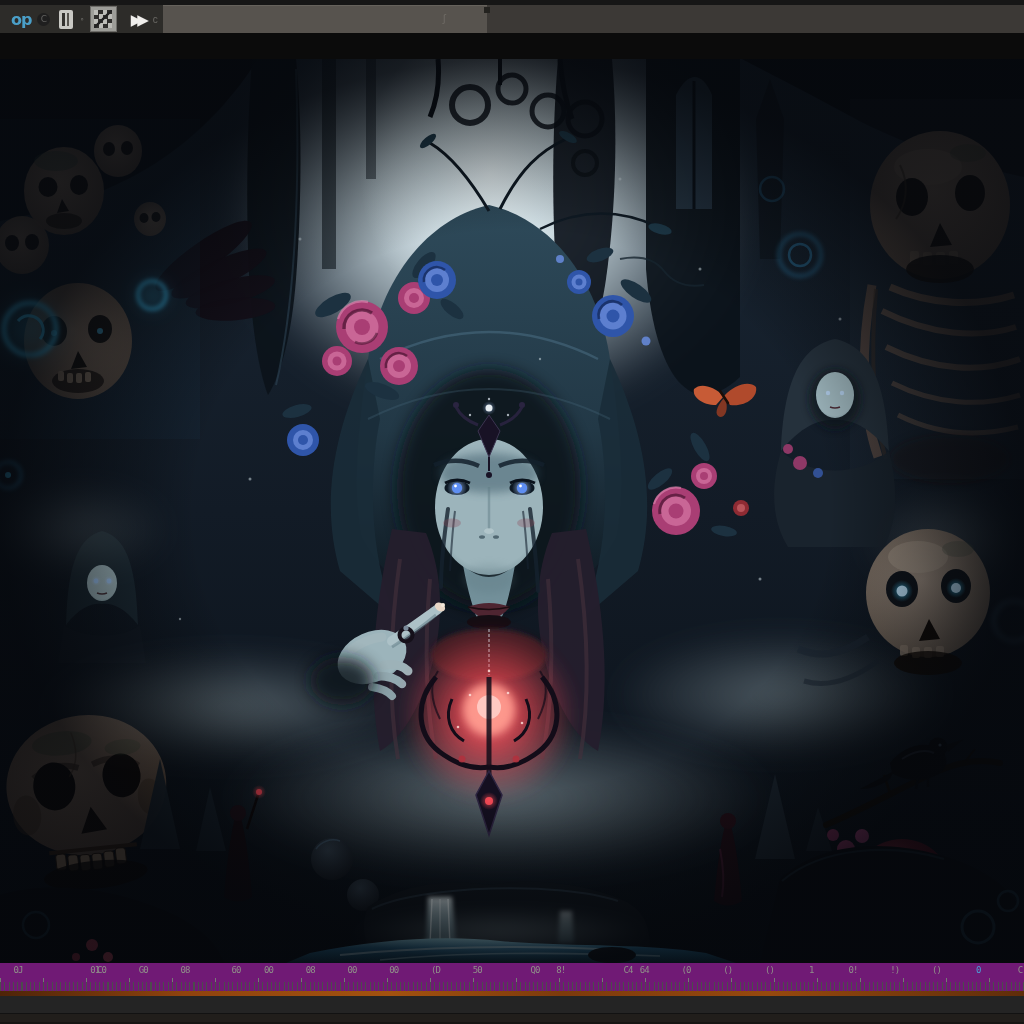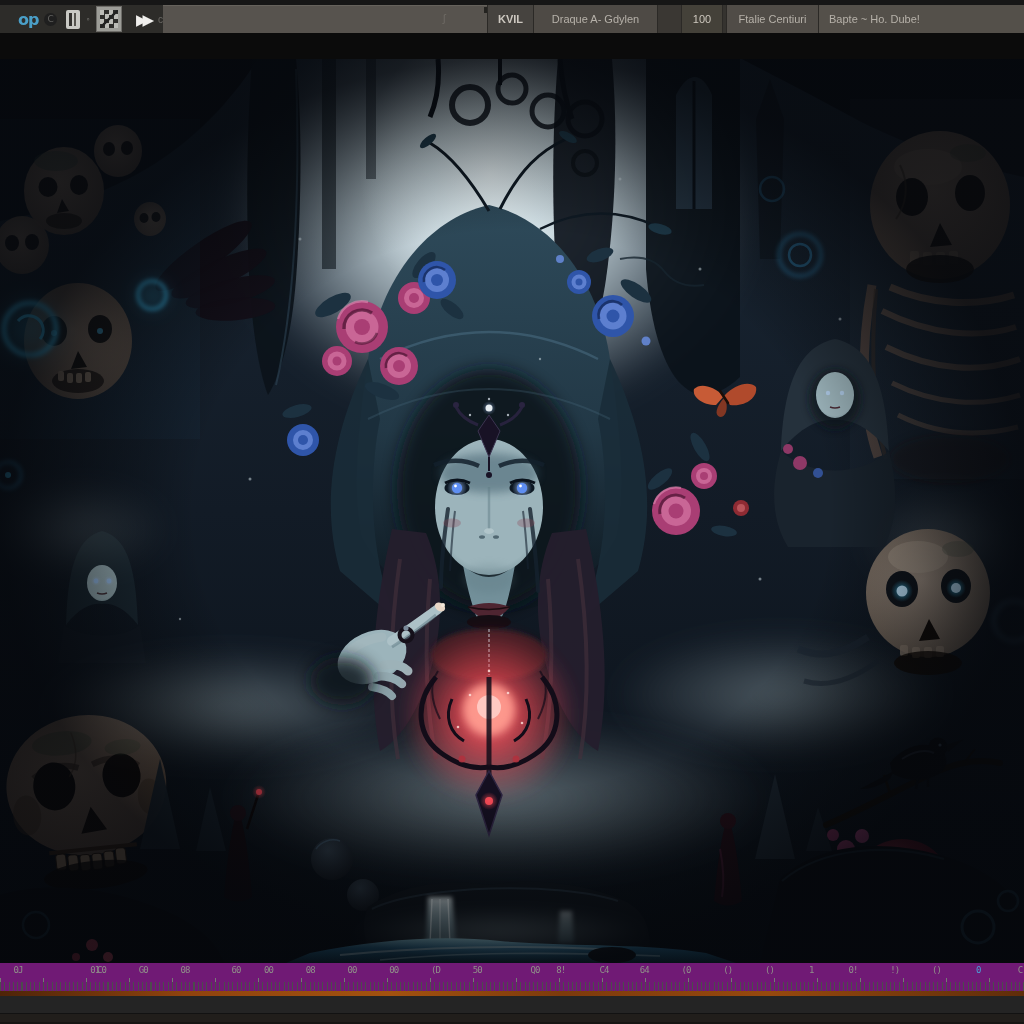--- a/index.html
+++ b/index.html
@@ -2,21 +2,21 @@
 <html style="--bg-top: #1B2836; --bg-mid: #121B26; --bg-bottom: #0A1017; --sky-glow: #D9E9EF; --arch-dark: #0C131B; --hood: #223846; --hood-shadow: #0C161E; --face: #9CB4BB; --face-shadow: #5E7A83; --eye-iris: #5E8EF2; --eye-glow: #A9CBFF; --hair-dark: #241E2D; --hair-warm: #45303C; --rose-magenta: #A93E74; --rose-magenta-light: #D1709F; --rose-blue: #2F55A9; --rose-blue-light: #6587D6; --leaf-dark: #1C3140; --talisman-red: #FF4D58; --talisman-core: #FFC9C2; --skull-bone: #8A7463; --skull-pale: #9C8E82; --skull-socket: #17110E; --spirit-cyan: #3FC9FF; --mist: #BFD3DA; --water: #2F7DA8; --water-bright: #9BE2F4; --orb-red: #5A1626; --orb-dark: #1F070F; --crow-black: #0A0C10; --butterfly-orange: #C75B36; --accent: #4A9FC8; --ruler-hi: #4A9FD8;"><head>
 <meta charset="utf-8">
 <style>
   html,body{margin:0;padding:0;background:#0b0b0b;}
   body{width:1024px;height:1024px;position:relative;overflow:hidden;font-family:"Liberation Sans",sans-serif;}
 
   
   .toolbar{position:absolute;top:0;left:0;width:1024px;height:33px;background:#3c3936;}
   .toolbar-topstrip{position:absolute;top:0;left:0;right:0;height:5px;background:#161616;}
   .toolbar-left{position:absolute;left:0;top:5px;width:163px;height:28px;background:#2d2c29;display:flex;align-items:center;}
-  .wordmark{color:var(--accent,#4a9fc8);font-weight:bold;font-size:16px;margin-left:18px;font-family:"DejaVu Sans",sans-serif;letter-spacing:-1px;}
+  .wordmark{color:var(--accent,#4a9fc8);font-weight:bold;font-size:16px;margin-left:11px;font-family:"DejaVu Sans",sans-serif;letter-spacing:-1px;}
   .circle-icon{width:13px;height:13px;border-radius:50%;background:#1f1f1f;color:#60605e;font-size:9px;line-height:13px;text-align:center;margin-left:6px;font-family:"DejaVu Sans",sans-serif;}
   .panel-icon{width:14px;height:19px;background:#c9c9c4;border-radius:2px;margin-left:9px;position:relative;}
   .panel-icon i{position:absolute;top:3px;bottom:3px;width:3px;background:#33322f;left:3px;}
   .panel-icon i+i{left:8px;width:2px;background:#55534e;}
   .search-icon{color:#8a8a86;font-size:9px;margin-left:7px;}
   .checker-btn{width:27px;height:26px;background:#9d9d98;margin-left:6px;display:flex;align-items:center;justify-content:center;border:1px solid #6e6d69;box-sizing:border-box;}
   .checker{width:18px;height:18px;background-image:linear-gradient(135deg,transparent 44%,#222 46%,#222 54%,transparent 56%),conic-gradient(#2e2d2b 25%,#bcbcb7 0 50%,#2e2d2b 0 75%,#bcbcb7 0);background-size:100% 100%,9px 9px;}
   .ff-icon{color:#f0efec;font-size:15px;letter-spacing:-5px;margin-left:14px;line-height:1;}
   .faint-c{color:#6b6965;font-size:10px;margin-left:9px;}
   .toolbar-mid{position:absolute;left:163px;top:5px;width:324px;height:28px;background:#57534e;border-top:1px solid #66625c;box-sizing:border-box;}
@@ -68,29 +68,20 @@
     <span class="checker-btn">
         <span class="checker"></span>
       </span>
     <span class="ff-icon">▶▶</span>
     <span class="faint-c">c</span>
   </div>
   <div class="toolbar-mid">
     <span class="faint-glyph">ʃ</span>
   </div>
   <div class="notch"></div>
-  <div class="toolbar-fields">
-    <div class="tfield f-kvil">KVIL</div>
-    <div class="tfield f-draque">Draque A- Gdylen</div>
-    <div class="tfield f-gap"></div>
-    <div class="tfield f-100">100</div>
-    <div class="tfield f-gap2"></div>
-    <div class="tfield f-ftalie">Ftalie Centiuri</div>
-    <div class="tfield f-bapte">Bapte ~ Ho. Dube!</div>
-  </div>
 </div>
 
 <div class="blackstrip"></div>
 
 <div class="canvas" title="Dark gothic fantasy painting: a hooded sorceress with glowing blue eyes and dark tear streaks, crowned with pink and blue roses, presents a glowing red talisman amid skulls, spirits, a crow on a branch, a red orb, mist and a cyan stream inside a ruined cathedral.">
 <svg viewBox="0 0 1024 904" preserveAspectRatio="none">
 <defs>
  <linearGradient id="bg" x1="0" y1="0" x2="0" y2="1">
   <stop offset="0" style="stop-color:var(--bg-top,#1B2836)"></stop>
           <stop offset=".5" style="stop-color:var(--bg-mid,#121B26)"></stop>
@@ -656,21 +647,21 @@
       <span class="ruler-label" style="left: 185px;">08</span>
       <span class="ruler-label" style="left: 236px;">60</span>
       <span class="ruler-label" style="left: 268.5px;">00</span>
       <span class="ruler-label" style="left: 310.25px;">08</span>
       <span class="ruler-label" style="left: 352px;">00</span>
       <span class="ruler-label" style="left: 393.75px;">00</span>
       <span class="ruler-label" style="left: 435.5px;">(D</span>
       <span class="ruler-label" style="left: 477.25px;">50</span>
       <span class="ruler-label" style="left: 535px;">Q0</span>
       <span class="ruler-label" style="left: 560.75px;">8!</span>
-      <span class="ruler-label" style="left: 604px;">C4</span>
+      <span class="ruler-label" style="left: 628px;">C4</span>
       <span class="ruler-label" style="left: 644.25px;">64</span>
       <span class="ruler-label" style="left: 686px;">(0</span>
       <span class="ruler-label" style="left: 727.75px;">()</span>
       <span class="ruler-label" style="left: 769.5px;">()</span>
       <span class="ruler-label" style="left: 811.25px;">1</span>
       <span class="ruler-label" style="left: 853px;">0!</span>
       <span class="ruler-label" style="left: 894.75px;">!)</span>
       <span class="ruler-label" style="left: 936.5px;">()</span>
       <span class="ruler-label hi" style="left: 978.25px;">0</span>
       <span class="ruler-label" style="left: 1020px;">C</span>

